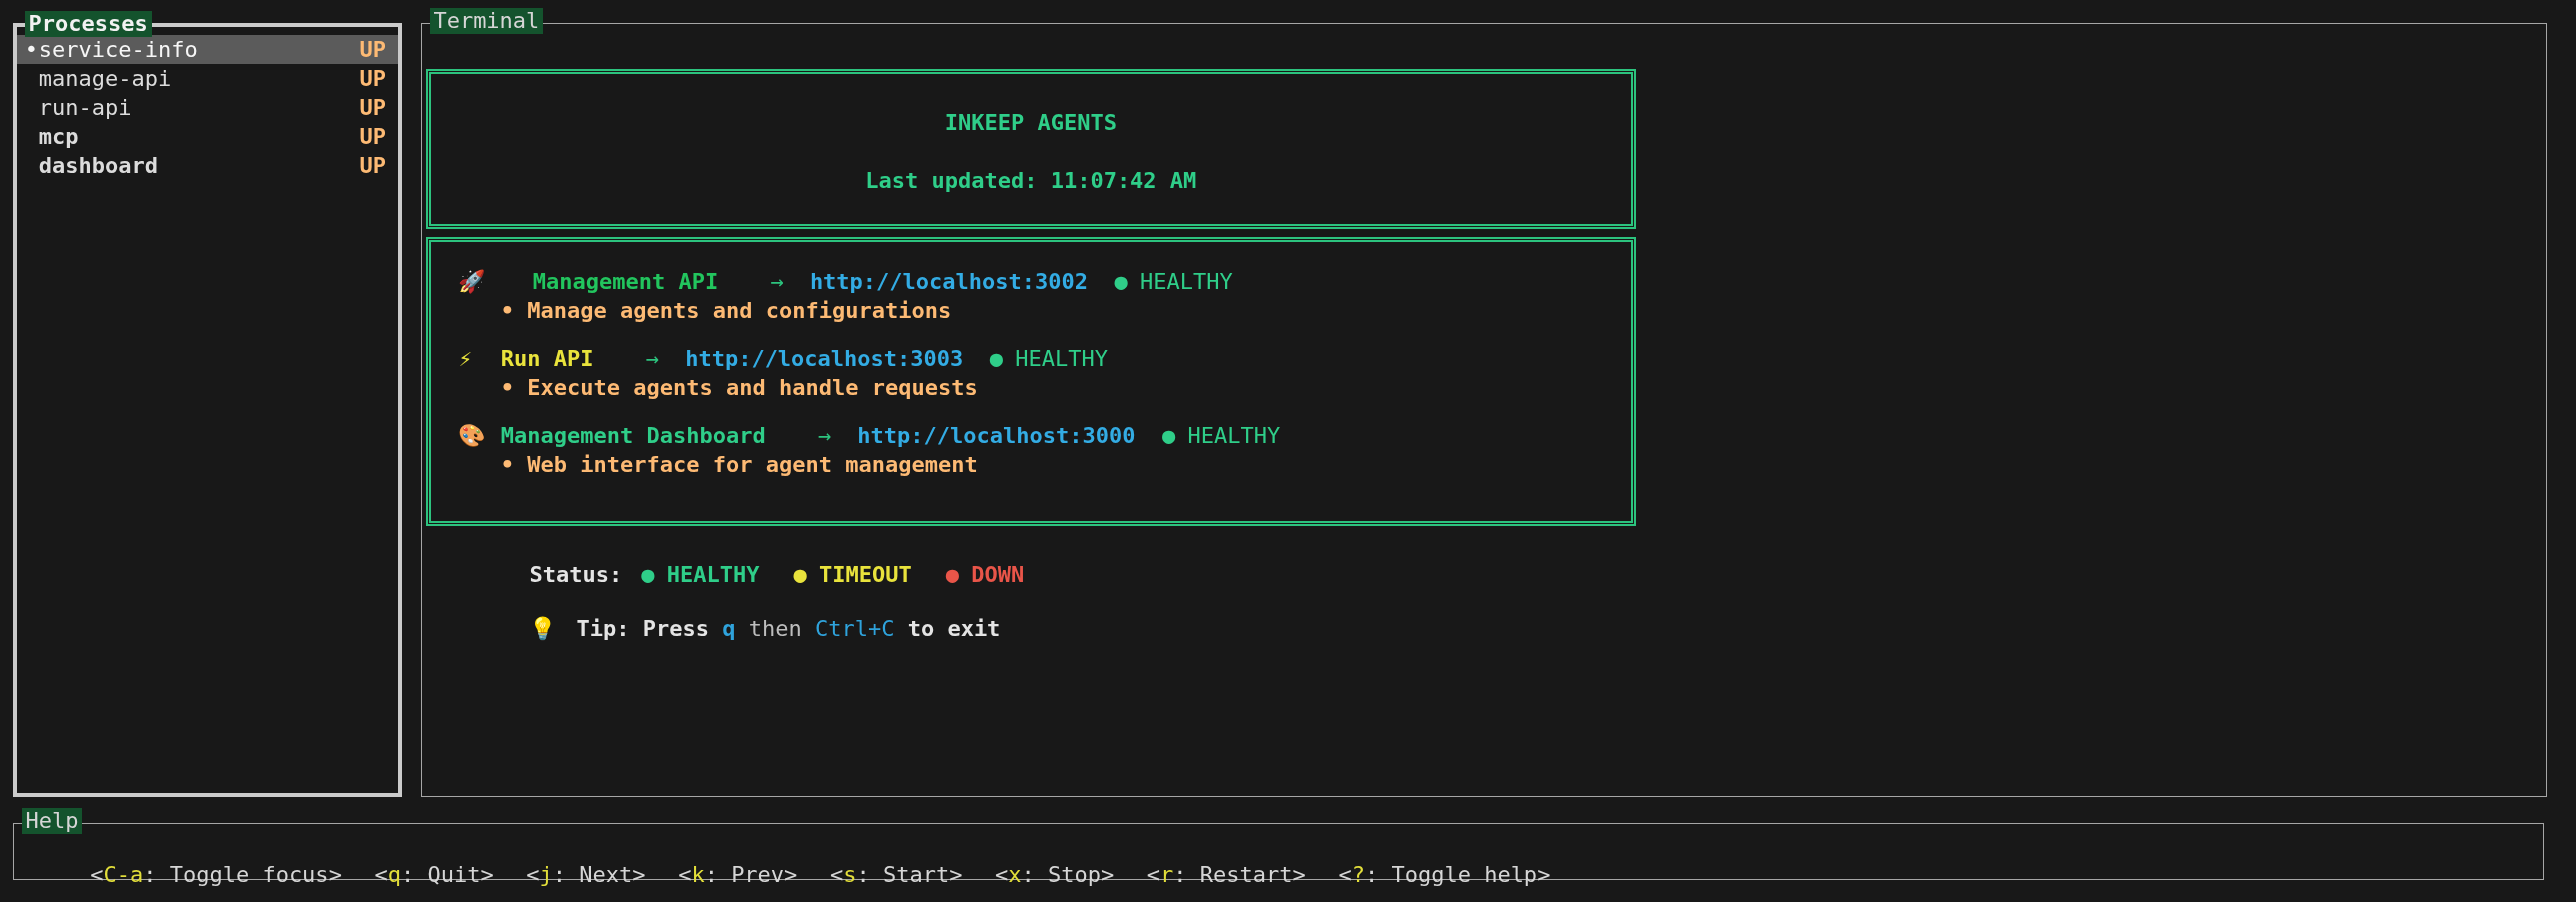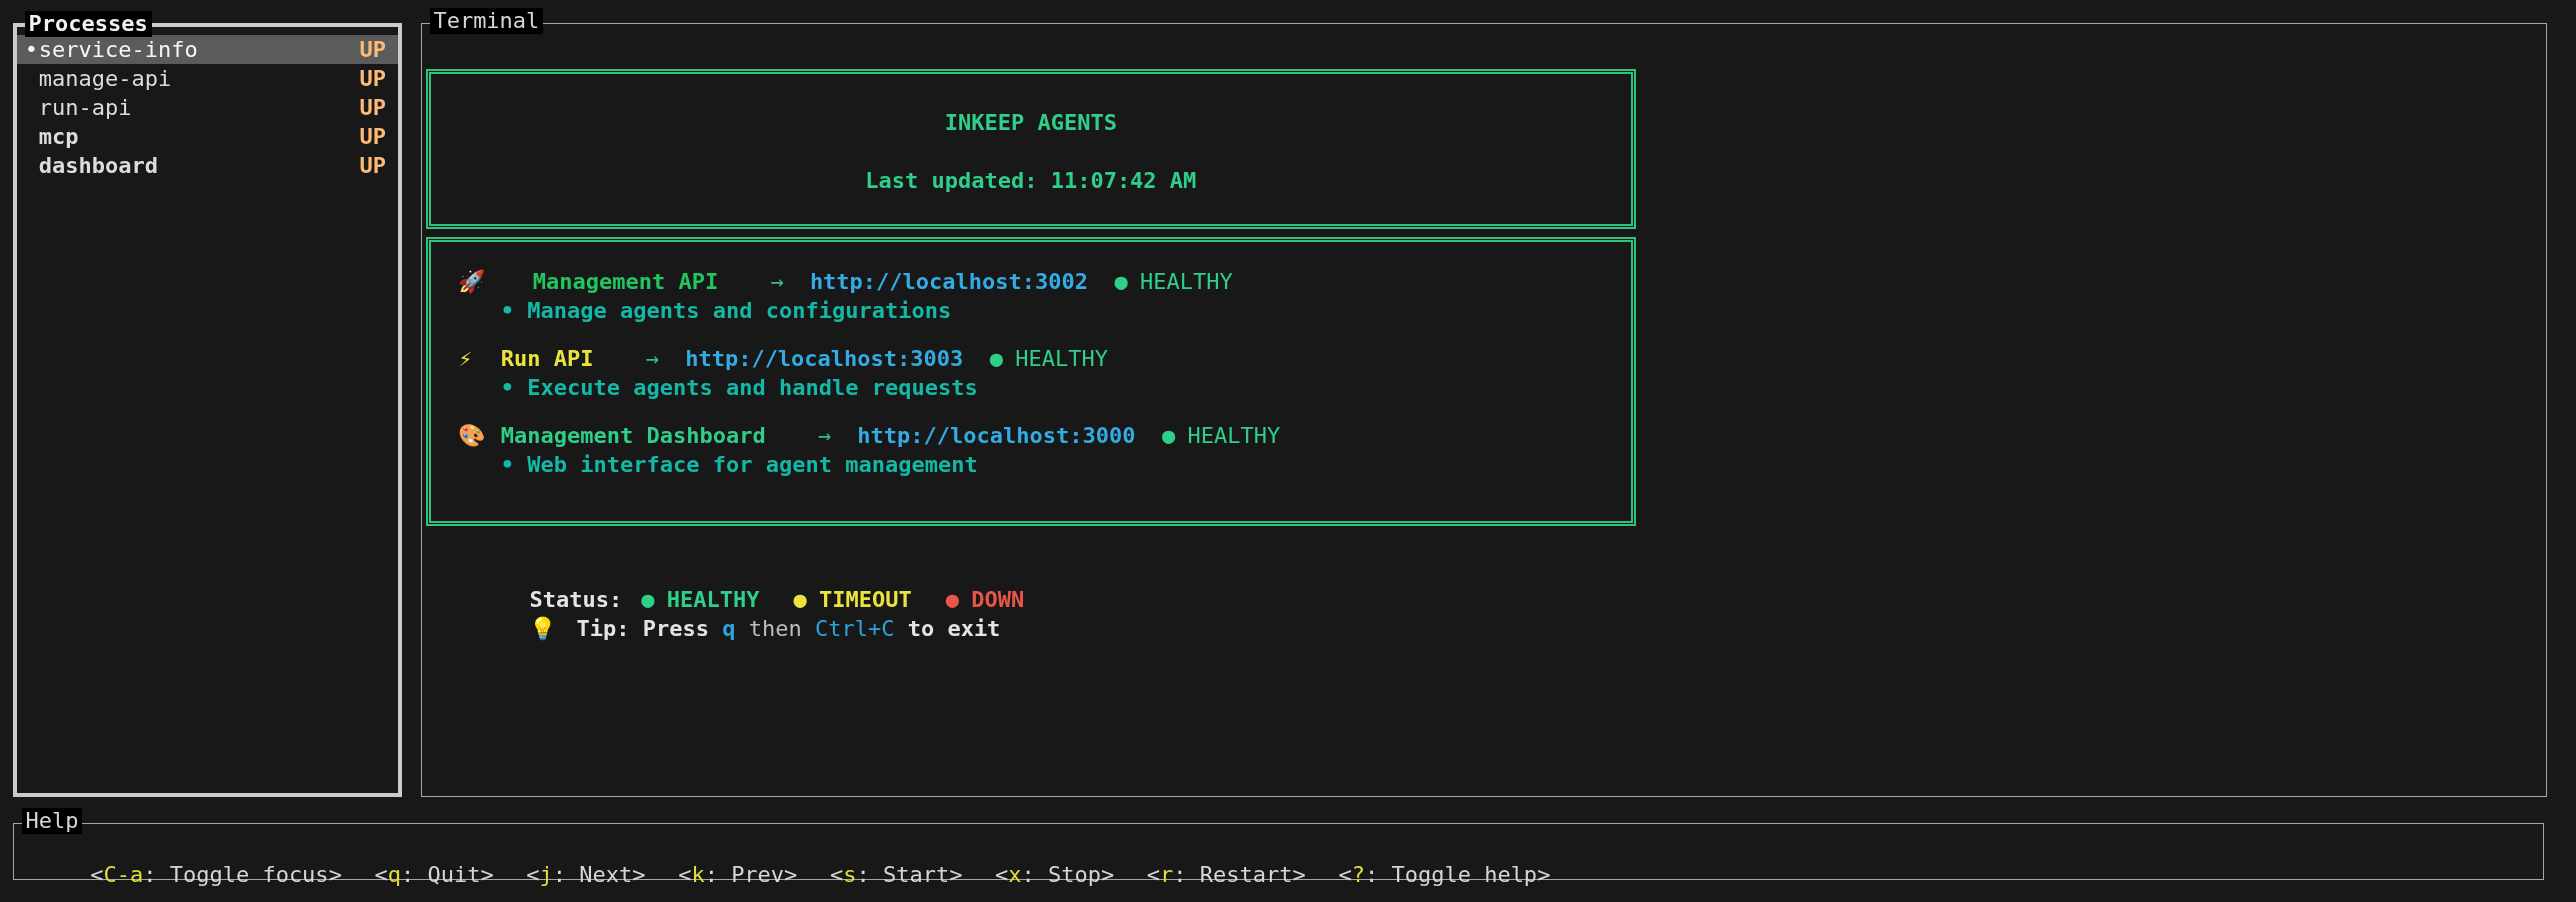--- a/index.html
+++ b/index.html
@@ -9,21 +9,21 @@
     background:#181818;
     font-family:"DejaVu Sans Mono", monospace;
     font-size:22px;
     color:#dcdcdc;
     position:relative;
     overflow:hidden;
   }
   .panel { position:absolute; background:#181818; }
   .panel-label {
     position:absolute; top:-16px; left:7.6px;
-    background:#000000; padding:0 3.8px;
+    background:#14532d; padding:0 3.8px;
     color:#d6d6d6; line-height:26.4px; white-space:pre;
   }
   .panel-label.bold { font-weight:bold; color:#f2f2f2; }
 
   
   #processes-panel {
     left:13.2px; top:23px; width:389px; height:774px;
     border:4.7px solid #cbcbcb;
   }
   .proc-rows { padding-top:7.6px; }
@@ -57,24 +57,24 @@
   .svc-icon { display:inline-block; width:42px; }
   .svc-name { font-weight:bold; }
   .name-blue   { color:#22c55e;padding-left:32px; }
   .name-yellow { color:#e9e33c; }
   .name-green  { color:#2fce89; }
   .lightning   { color:#e9e33c; }
   .svc-arrow { color:#2cc37e; margin-left:52px; }
   .svc-url   { color:#33ace4; font-weight:bold; margin-left:26.4px; }
   .svc-dot   { color:#2fce89; margin-left:26.4px; }
   .svc-health{ color:#2fce89; margin-left:12.3px; }
-  .svc-desc  { margin-left:42px; line-height:29px; color:#14b8a6; font-weight:bold; white-space:pre; }
+  .svc-desc  { margin-left:42px; line-height:29px; color:#fdba74; font-weight:bold; white-space:pre; }
 
   .status-line {
-    position:absolute; left:28px; top:532px;
+    position:absolute; left:28px; top:507px;
     line-height:29px; white-space:pre;
   }
   .legend-label { font-weight:bold; color:#e4e4e4; margin-right:19px; }
   .legend-item { margin-right:34px; }
   .legend-item .llabel { margin-left:12.3px; font-weight:bold; }
   .lg-green  { color:#2fce89; }
   .lg-yellow { color:#e9e33c; }
   .lg-red    { color:#e95549; }
 
   .tip-line {

